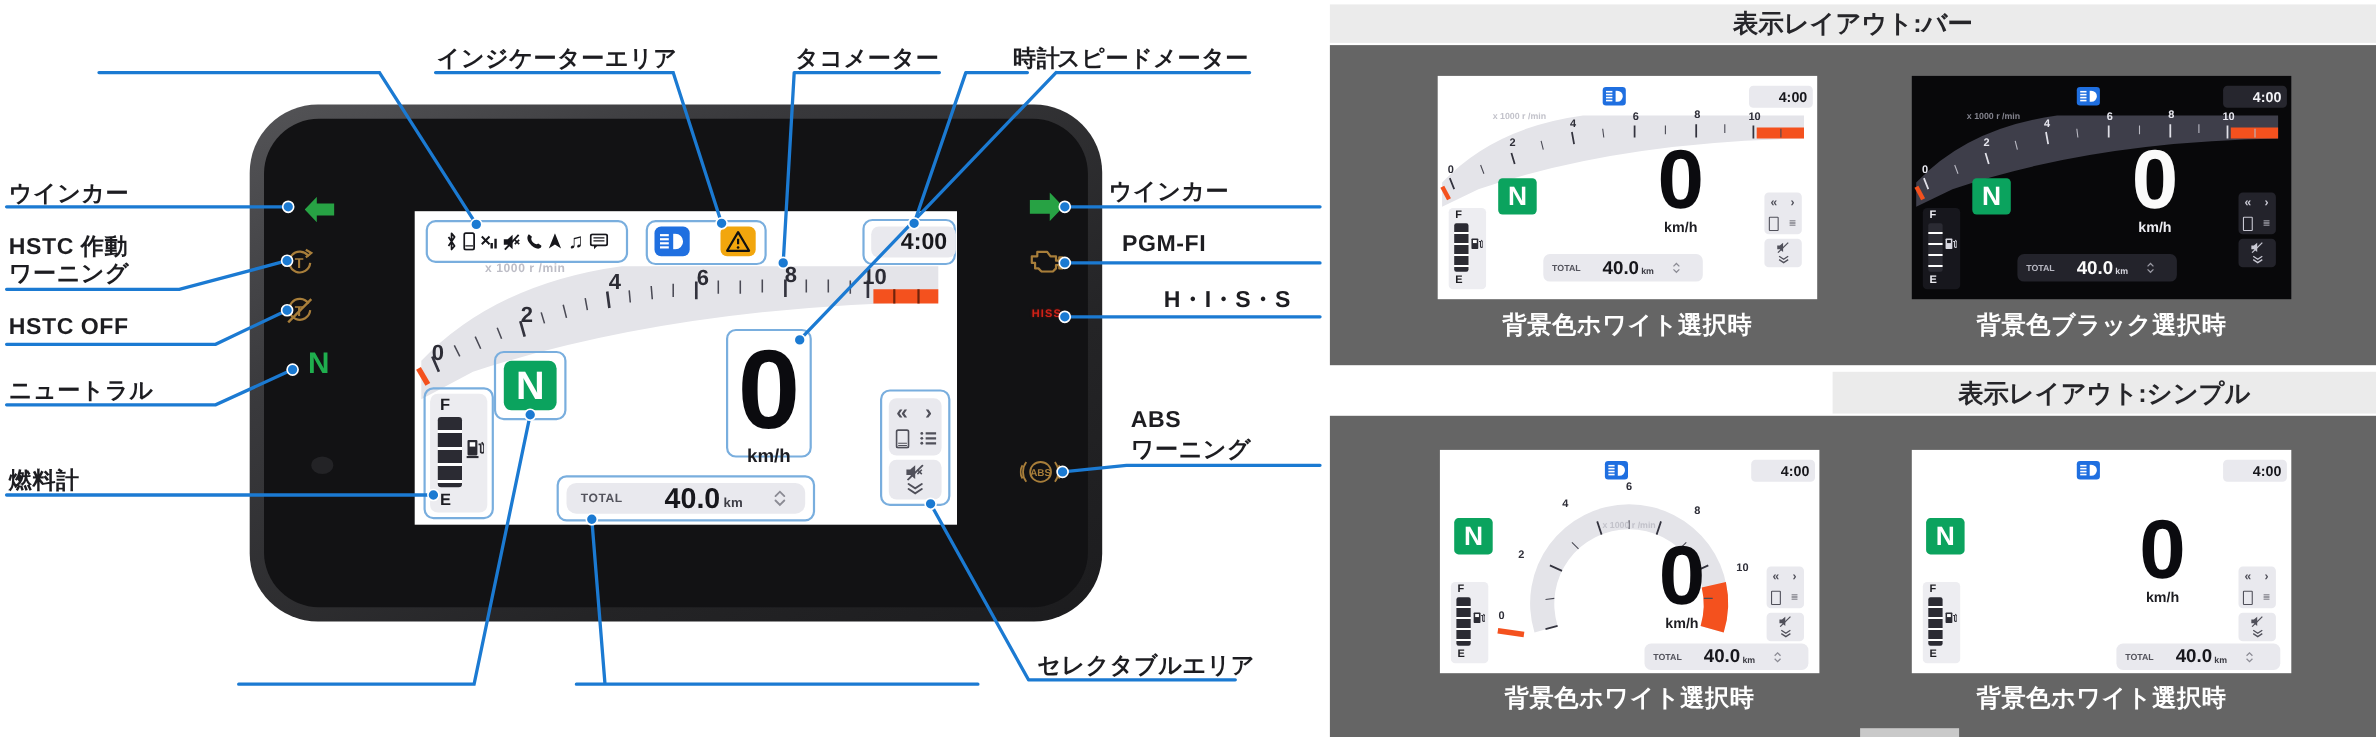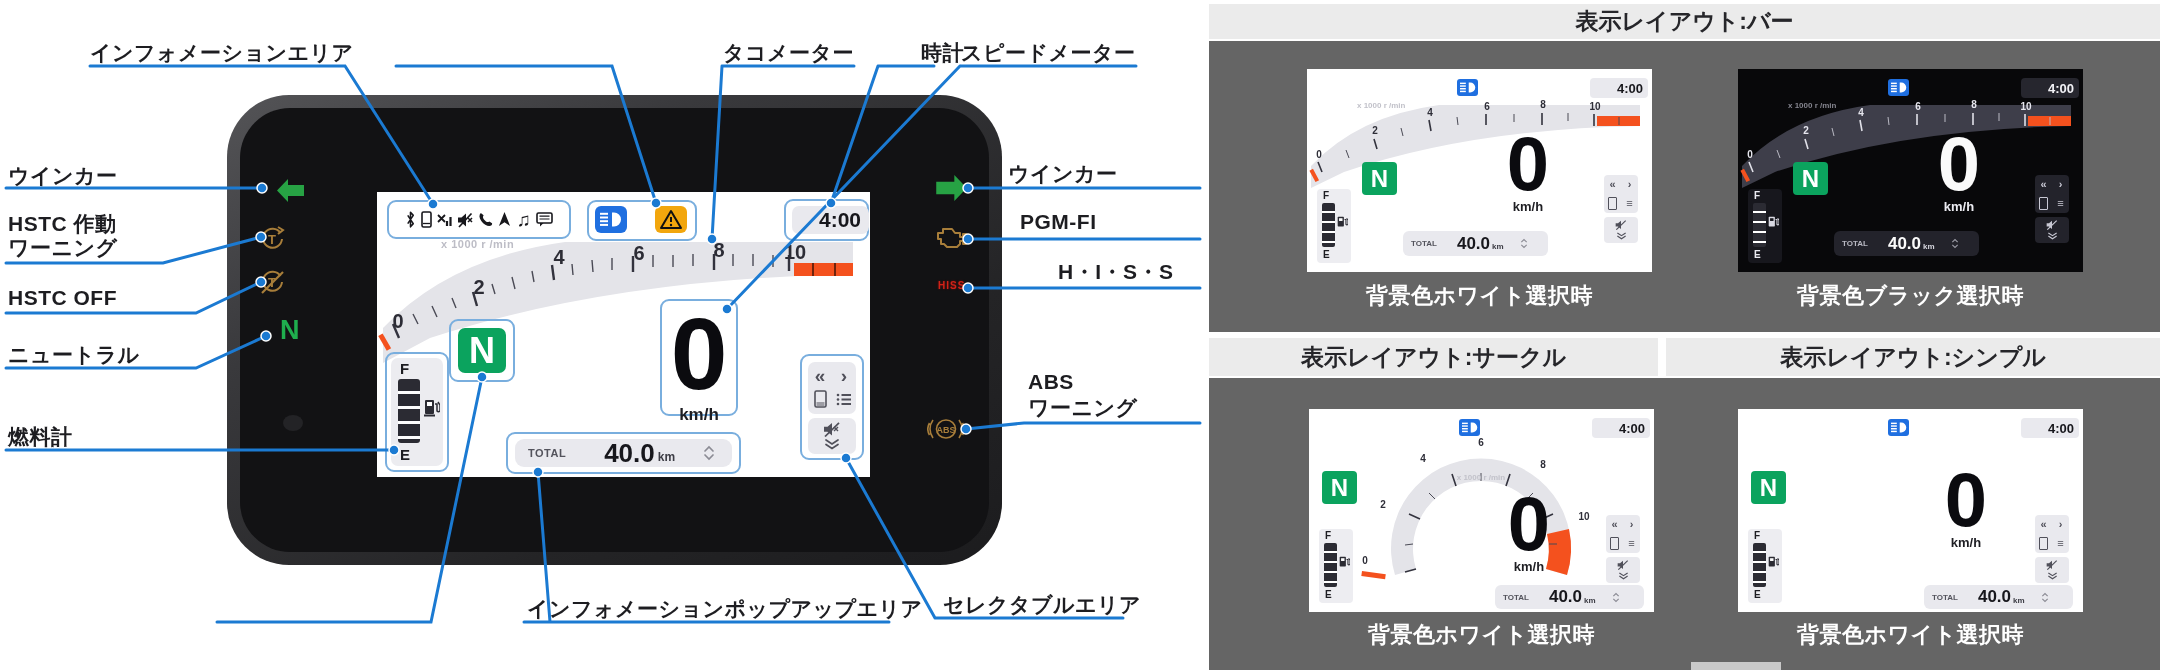--- a/index.html
+++ b/index.html
@@ -349,44 +349,42 @@
         <circle class="cdot" cx="394" cy="450" r="5"></circle>
       <circle class="cdot" cx="968" cy="188" r="5"></circle>
         <circle class="cdot" cx="968" cy="239" r="5"></circle>
       <circle class="cdot" cx="968" cy="288" r="5"></circle>
         <circle class="cdot" cx="966" cy="429" r="5"></circle>
       <circle class="cdot" cx="482" cy="377" r="5"></circle>
         <circle class="cdot" cx="538" cy="472" r="5"></circle>
       <circle class="cdot" cx="846" cy="458" r="5"></circle>
     </svg>
 
-    <div class="lbl" style="left:90px;top:39px;">インフォメーションエリア</div>
+    <div class="lbl" style="left:397px;top:39px;">インジケーターエリア</div>
     <div class="lbl" style="left:723px;top:39px;">タコメーター</div>
     <div class="lbl" style="left:921px;top:39px;">時計</div>
     <div class="lbl" style="left:961px;top:39px;">スピードメーター</div>
     <div class="lbl" style="left:8px;top:162px;">ウインカー</div>
     <div class="lbl" style="left:8px;top:210px;">HSTC 作動</div>
     <div class="lbl" style="left:8px;top:234px;">ワーニング</div>
     <div class="lbl" style="left:8px;top:286px;">HSTC OFF</div>
     <div class="lbl" style="left:8px;top:341px;">ニュートラル</div>
     <div class="lbl" style="left:8px;top:423px;">燃料計</div>
     <div class="lbl" style="left:1008px;top:160px;">ウインカー</div>
     <div class="lbl" style="left:1020px;top:210px;">PGM-FI</div>
     <div class="lbl" style="left:1020px;top:258px;margin-left:38px;">H・I・S・S</div>
     <div class="lbl" style="left:1028px;top:370px;">ABS</div>
     <div class="lbl" style="left:1028px;top:394px;">ワーニング</div>
-    <div class="lbl" style="left:527px;top:595px;">インフォメーションポップアップエリア</div>
     <div class="lbl" style="left:943px;top:591px;font-family:Liberation Mono, monospace;">セレクタブルエリア</div>
   </div>
 
   <div class="right-panel">
 
     <div class="hdr" style="left:0;top:4px;width:951px;height:35px;line-height:35px;">表示レイアウト:バー</div>
     <div class="panelbody" style="left:0;top:41px;width:951px;height:291px;"></div>
-    <div class="hdr" style="left:0;top:338px;width:449px;height:38px;line-height:38px;">表示レイアウト:サークル</div>
     <div class="hdr" style="left:457px;top:338px;width:494px;height:38px;line-height:38px;">表示レイアウト:シンプル</div>
     <div class="panelbody" style="left:0;top:378px;width:951px;height:292px;"></div>
     <div class="notch"></div>
 
     <div class="mini" style="left:98px;top:69px;">
       <svg class="abs" width="345" height="203" viewBox="0 0 345 203" style="left:0;top:0;">
         <path class="m-band" d="M4,97 Q51,47 132,36 L333,36 L333,57 Q163,60 37,103 L4,119 Z"></path>
         <path class="red" d="M290,47 h43 v10 h-43 z"></path>
         <rect class="red" x="5" y="100" width="4" height="13" transform="rotate(-28 7 106)"></rect>
         <path class="m-tickM" d="M11,93 l4,10 M67,70 l3,10 M122,51 l2,11 M179,45 l0,11 M235,44 l0,12 M287,45 l0,12"></path>

